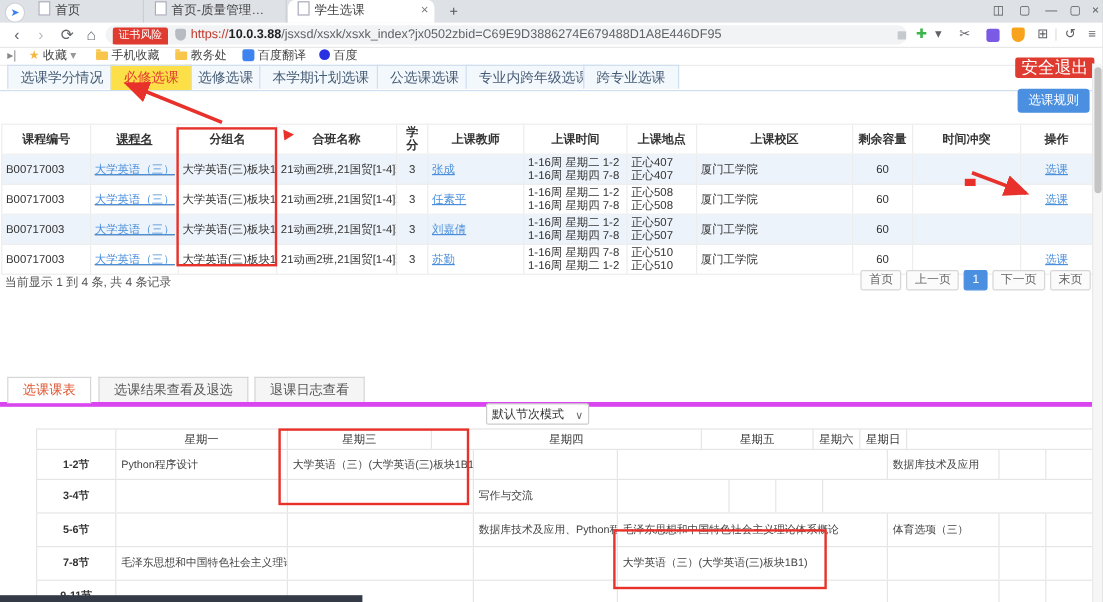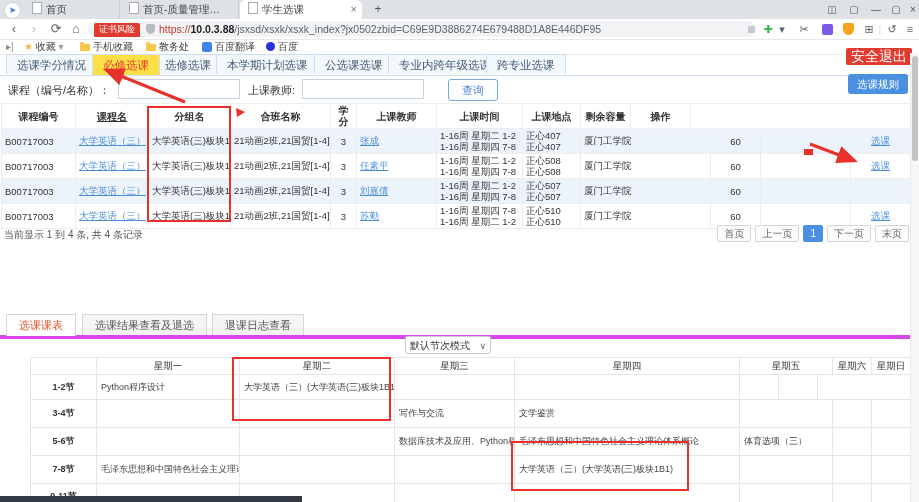--- a/index.html
+++ b/index.html
@@ -165,40 +165,35 @@
     <div class="ptab" style="left:6px;">选课学分情况</div>
     <div class="ptab active" style="left:92px;">必修选课</div>
     <div class="ptab" style="left:154px;">选修选课</div>
     <div class="ptab" style="left:216px;">本学期计划选课</div>
     <div class="ptab" style="left:314px;">公选课选课</div>
     <div class="ptab" style="left:388px;">专业内跨年级选课</div>
     <div class="ptab" style="left:486px;">跨专业选课</div>
   </div>
   <div class="btn-logout">安全退出选课</div>
 
-  <div class="srow">
-    <span class="slabel" style="left:8px;">课程（编号/名称）：</span>
-    <input class="sinput" style="left: 118px;">
-    <span class="slabel" style="left:248px;">上课教师:</span>
-    <input class="sinput" style="left: 302px;">
-    <div class="btn-query">查询</div>
-  </div>
   <div class="btn-rules">选课规则</div>
 
   <div class="mtable">
     <div class="trow thead">
       <div class="td c0">课程编号</div>
       <div class="td c1">课程名</div>
       <div class="td c2">分组名</div>
       <div class="td c3">合班名称</div>
       <div class="td c4">学分</div>
       <div class="td c5">上课教师</div>
       <div class="td c6">上课时间</div>
       <div class="td c7">上课地点</div>
+      <div class="td c8">上课校区</div>
       <div class="td c9">剩余容量</div>
+      <div class="td c10">时间冲突</div>
       <div class="td c11">操作</div>
     </div>
 
     <div class="trow r-alt">
       <div class="td c0">B00717003</div>
       <div class="td c1">
           <a class="lnk">大学英语（三）</a>
         </div>
       <div class="td c2">大学英语(三)板块1A3</div>
       <div class="td c3">21动画2班,21国贸[1-4]班,21...</div>
@@ -317,42 +312,41 @@
     <div class="btab2" style="left:212px;">退课日志查看</div>
   </div>
   <div class="modesel">
     <span>默认节次模式</span><span class="chev">∨</span>
   </div>
 
   <div class="ttable">
     <div class="ttrow tthead">
       <div class="ttd w0"></div>
       <div class="ttd w1">星期一</div>
-      <div class="ttd w2">星期二</div>
       <div class="ttd w3">星期三</div>
       <div class="ttd w4">星期四</div>
       <div class="ttd w5">星期五</div>
       <div class="ttd w6">星期六</div>
       <div class="ttd w7">星期日</div>
     </div>
     <div class="ttrow h24">
       <div class="ttd w0">1-2节</div>
       <div class="ttd w1">Python程序设计</div>
       <div class="ttd w2">大学英语（三）(大学英语(三)板块1B1)</div>
       <div class="ttd w3"></div>
       <div class="ttd w4"></div>
+      <div class="ttd w5">数据库技术及应用</div>
       <div class="ttd w6"></div>
       <div class="ttd w7"></div>
     </div>
     <div class="ttrow h27">
       <div class="ttd w0">3-4节</div>
       <div class="ttd w1"></div>
       <div class="ttd w2"></div>
       <div class="ttd w3">写作与交流</div>
-      <div class="ttd w4">文学鉴赏</div>
       <div class="ttd w5"></div>
       <div class="ttd w6"></div>
       <div class="ttd w7"></div>
     </div>
     <div class="ttrow h27">
       <div class="ttd w0">5-6节</div>
       <div class="ttd w1"></div>
       <div class="ttd w2"></div>
       <div class="ttd w3">数据库技术及应用、Python程序设计</div>
       <div class="ttd w4">毛泽东思想和中国特色社会主义理论体系概论</div>

